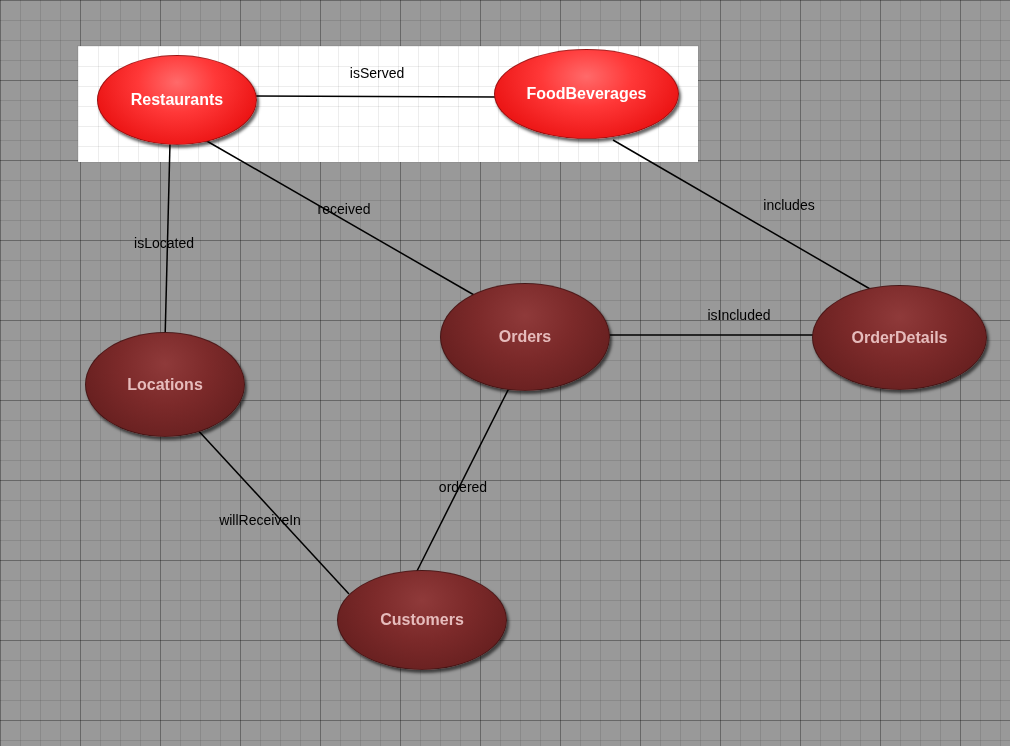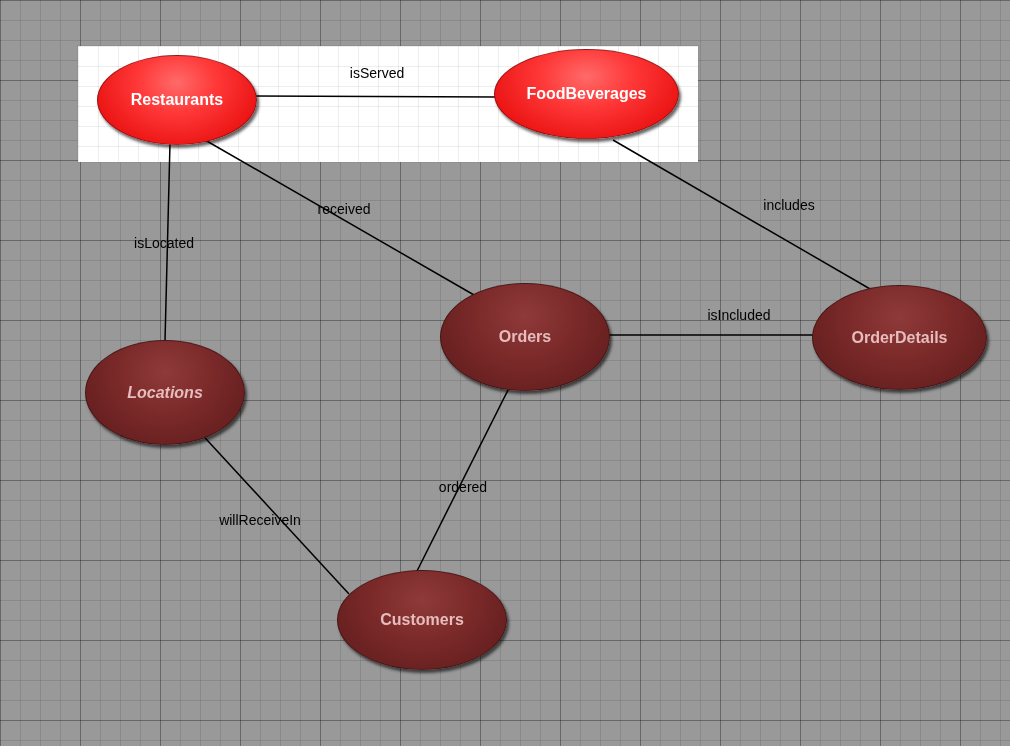--- a/index.html
+++ b/index.html
@@ -117,21 +117,21 @@
   <div class="edge-label" style="left:463px; top:487px;">ordered</div>
 
   <div class="node bright" style="left:97px; top:55px; width:160px; height:90px;">
     <span>Restaurants</span>
   </div>
 
   <div class="node bright" style="left:494px; top:49px; width:185px; height:90px;">
     <span>FoodBeverages</span>
   </div>
 
-  <div class="node dark" style="left:85px; top:340px; width:160px; height:105px;font-style:italic;">
+  <div class="node dark" style="left:85px; top:332px; width:160px; height:105px;">
     <span>Locations</span>
   </div>
 
   <div class="node dark" style="left:812px; top:285px; width:175px; height:105px;">
     <span>OrderDetails</span>
   </div>
 
   <div class="node dark" style="left:440px; top:283px; width:170px; height:108px;">
     <span>Orders</span>
   </div>

